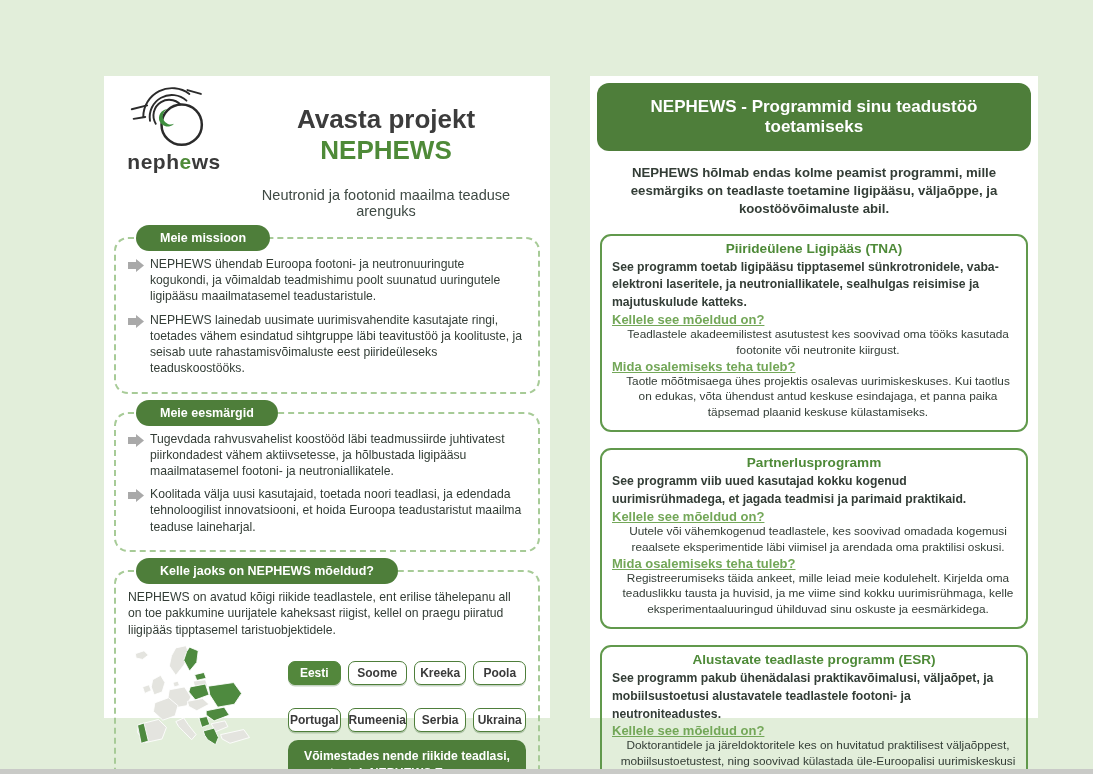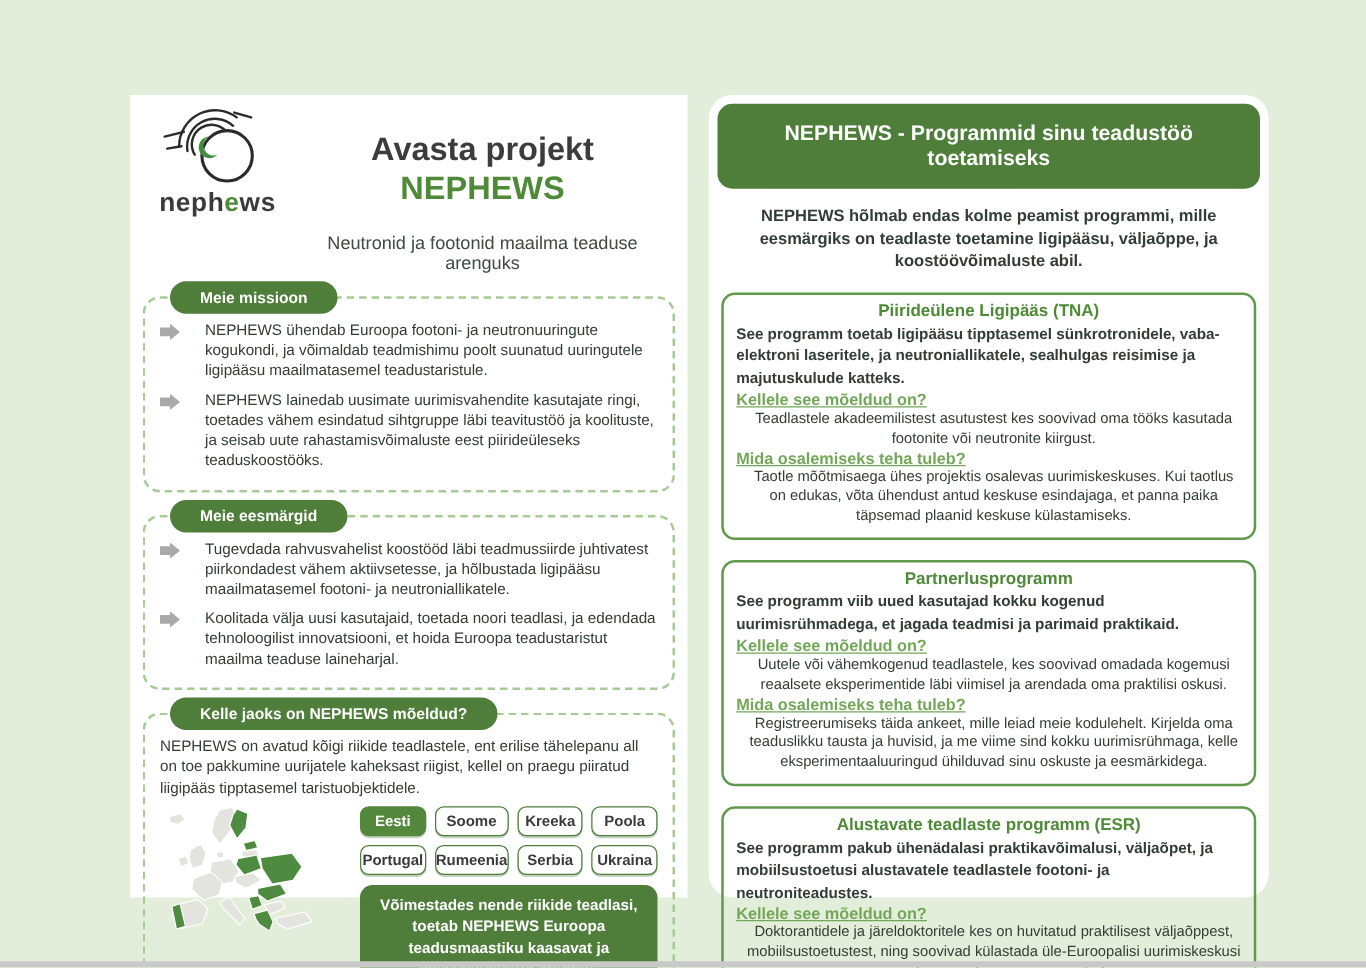--- a/index.html
+++ b/index.html
@@ -5,48 +5,48 @@
   :root{
     --bg:#e2eeda; --green-dark:#4e7e3a; --green-bright:#53873c;
     --green-border:#61994c; --green-dashed:#a7cb97; --green-title:#4e8a38;
     --green-sub:#73a758; --text-dark:#333d36; --eu-blue:#24408e;
   }
   *{margin:0;padding:0;box-sizing:border-box;}
   html,body{width:1093px;height:774px;overflow:hidden;}
   body{background:var(--bg);font-family:"Liberation Sans",sans-serif;position:relative;}
   .card{position:absolute;top:76px;background:#fff;}
   .card-left{left:104px;width:446px;height:642px;}
-  .card-right{left:567px;width:448px;height:642px;padding:7px;border-radius:19px;}
+  .card-right{left:590px;width:448px;height:642px;padding:7px;}
   .bottom-strip{position:absolute;left:0;bottom:0;width:100%;height:5px;background:#c9cac7;}
 
   
   .lc-header{display:flex;padding:8px 10px 0 12px;}
   .logo-wrap{width:116px;text-align:center;}
   .logo-text{font-size:21px;font-weight:bold;color:#3a3a3a;letter-spacing:.5px;margin-top:-2px;}
   .logo-text .hl{color:var(--green-title);}
   .title-wrap{flex:1;text-align:center;padding-top:20px;}
   .title{font-size:26px;color:#3c3c3c;font-weight:600;}
   .title .hl{color:var(--green-title);font-weight:800;}
   .subtitle{font-size:14.5px;color:#3f4a44;margin-top:21px;}
   .lc-body{padding:0 8px;}
   .section{position:relative;margin:18px 2px 0;}
   .pill{position:absolute;top:-12px;left:22px;background:var(--green-dark);color:#fff;
         font-weight:700;font-size:12.5px;padding:6px 24px;border-radius:14px;z-index:2;}
   .sbody{border:2px dashed var(--green-dashed);border-radius:14px;padding:17px 12px 8px;}
-  .mission-item{display:flex;gap:20px;margin-bottom:7px;align-items:flex-start;}
+  .mission-item{display:flex;gap:6px;margin-bottom:7px;align-items:flex-start;}
   .mission-item svg{flex:none;margin-top:3px;}
   .mission-item p{font-size:12.2px;color:var(--text-dark);line-height:1.33;}
   .aud-intro{font-size:12.2px;color:var(--text-dark);text-align:left;line-height:1.35;margin-bottom:7px;}
   .aud-row{display:flex;gap:8px;align-items:flex-start;}
   .map-wrap{width:152px;flex:none;}
   .aud-right{flex:1;display:flex;flex-direction:column;gap:8px;}
   .country-grid{display:grid;grid-template-columns:repeat(4,1fr);gap:7px;}
   .country-btn{border:1.5px solid var(--green-dark);border-radius:7px;background:#fff;font-weight:700;
         font-size:12px;color:#3a3a3a;padding:4px 0;text-align:center;cursor:pointer;
-        box-shadow:0 1.5px 0 rgba(90,130,80,.35);}
+        box-shadow:0 1.5px 0 rgba(90,130,80,.35);margin-top:16px;}
   .country-btn.active{background:var(--green-bright);color:#fff;border-color:var(--green-bright);}
   .callout{background:var(--green-dark);color:#fff;border-radius:10px;font-weight:700;font-size:12.2px;
         text-align:center;padding:8px 14px;line-height:1.38;}
 
   
   .rc-header{background:var(--green-dark);border-radius:12px;color:#fff;font-weight:700;
         font-size:17px;text-align:center;padding:14px 10px;}
   .rc-intro{margin:13px 22px 15px;text-align:center;font-weight:700;font-size:13.2px;
         color:var(--text-dark);line-height:1.38;}
   .prog{border:2px solid var(--green-border);border-radius:11px;margin:0 3px 16px;padding:5px 10px 9px;}

